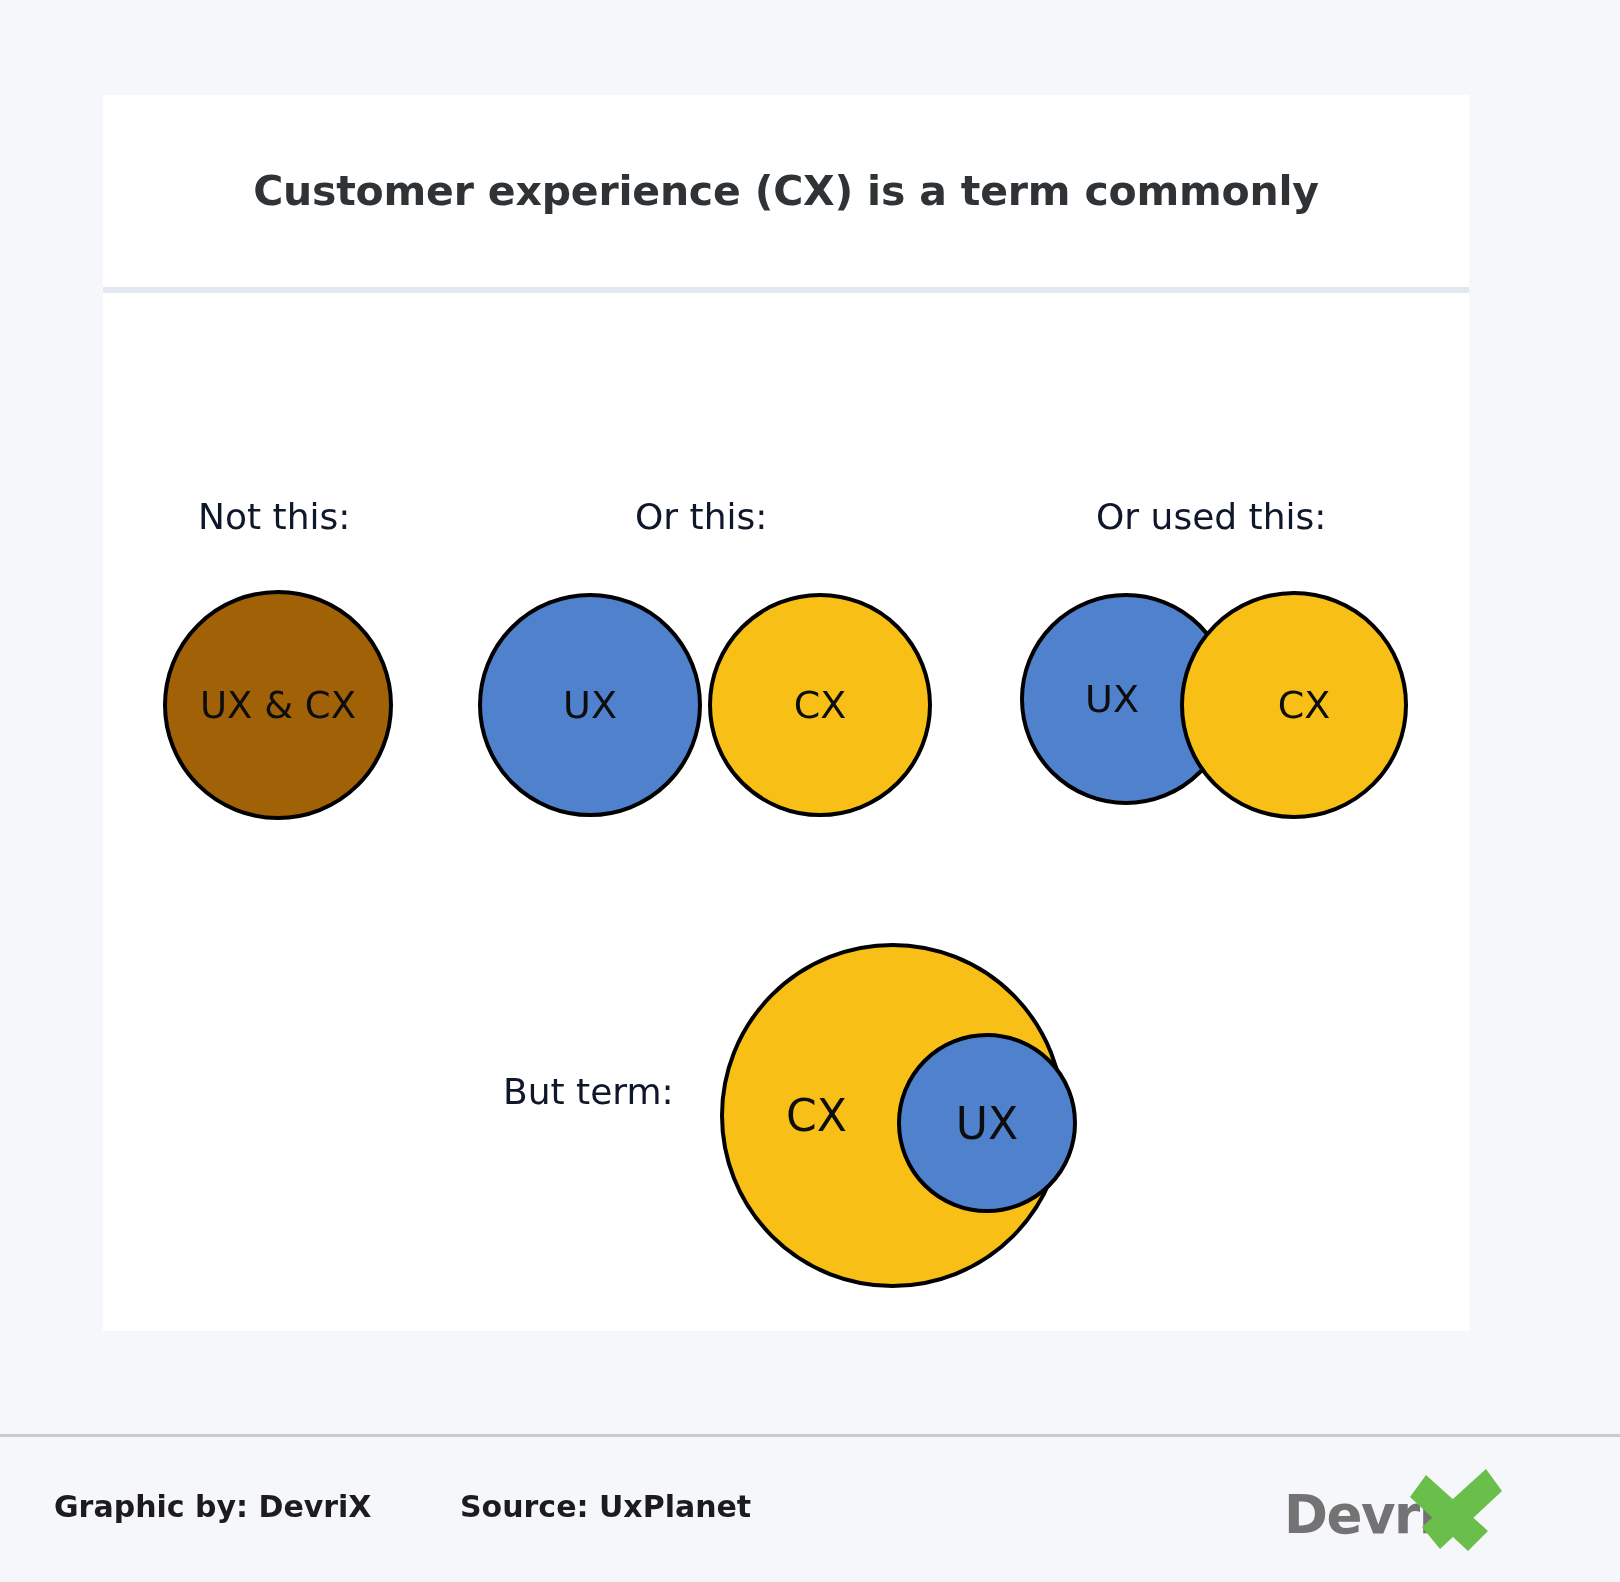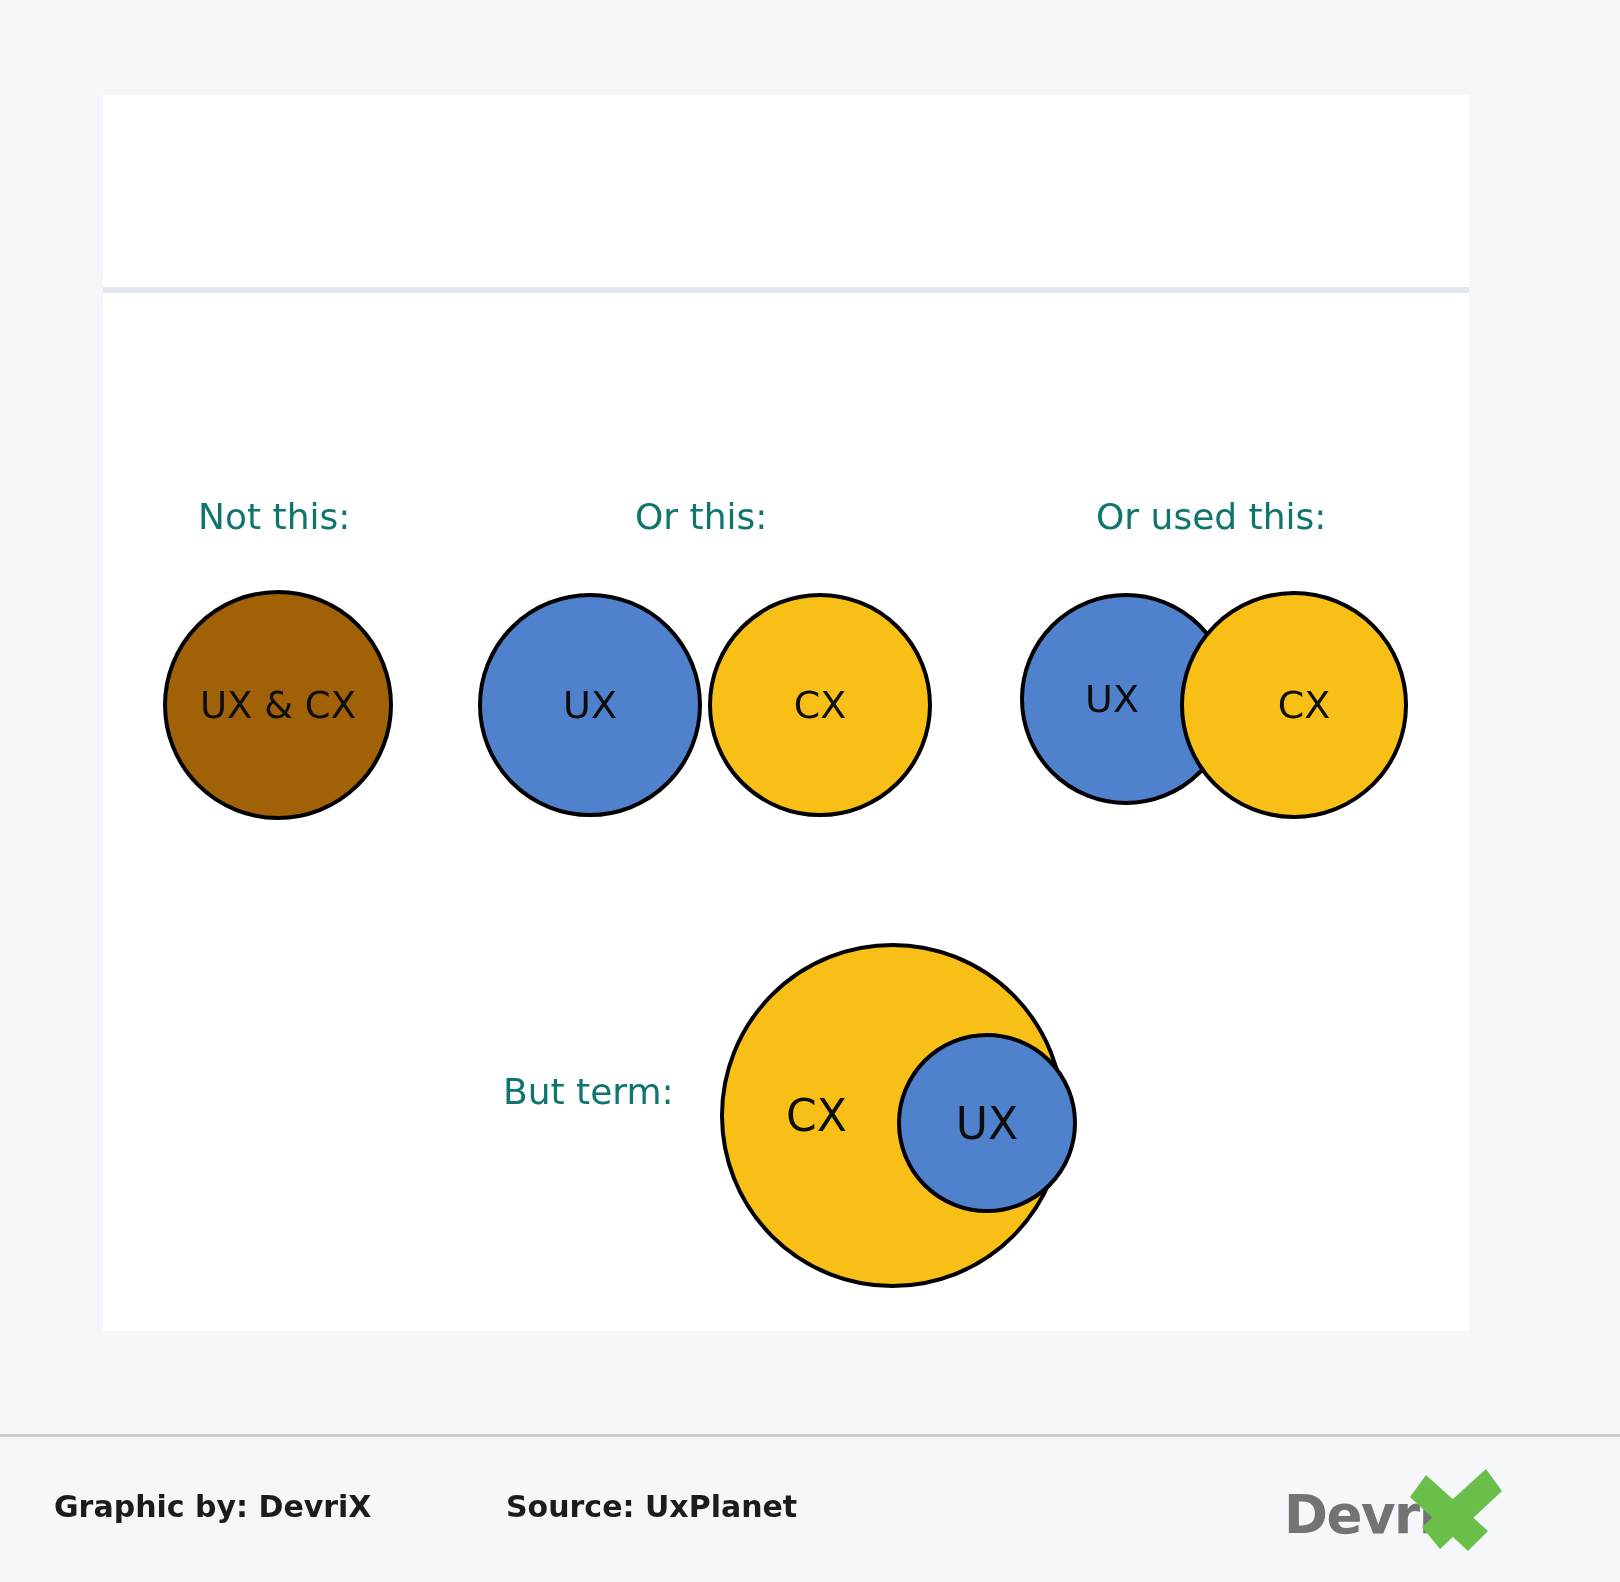--- a/index.html
+++ b/index.html
@@ -72,21 +72,21 @@
     top: 198px;
     width: 1366px;
     height: 1038px;
   }
 
   .group-label {
     position: absolute;
     font-family: "DejaVu Sans", sans-serif;
     font-size: 36px;
     font-weight: normal;
-    color: #0f766e;
+    color: #0f172a;
     white-space: nowrap;
   }
 
   .circle {
     position: absolute;
     border-radius: 50%;
     border: 4px solid #000000;
     box-sizing: border-box;
     display: flex;
     align-items: center;
@@ -188,21 +188,20 @@
   }
   #footer-source {
     position: absolute;
     left: 444px;
     top: 52px;
     font-family: "DejaVu Sans", sans-serif;
     font-size: 30px;
     font-weight: bold;
     color: #1c1c1c;
     white-space: nowrap;
-    margin-left: 46px;
   }
   #brand-logo {
     position: absolute;
     right: 42px;
     top: 30px;
     width: 230px;
     height: 92px;
   }
   #brand-wordmark {
     position: absolute;
@@ -224,21 +223,21 @@
 </style>
 </head>
 <body>
 
 <div id="infographic">
 
   <div id="card">
 
     <div id="title-block">
       <div id="title-text">
-        <br>
+        <span>Customer experience (CX) is a term commonly</span><br>
       </div>
     </div>
     <div id="title-divider"></div>
 
     <div id="diagram">
 
       <div class="group-label" id="label-not-this">Not this:</div>
       <div class="circle" id="circle-ux-cx">
         <span class="circle-label">UX &amp; CX</span>
       </div>

